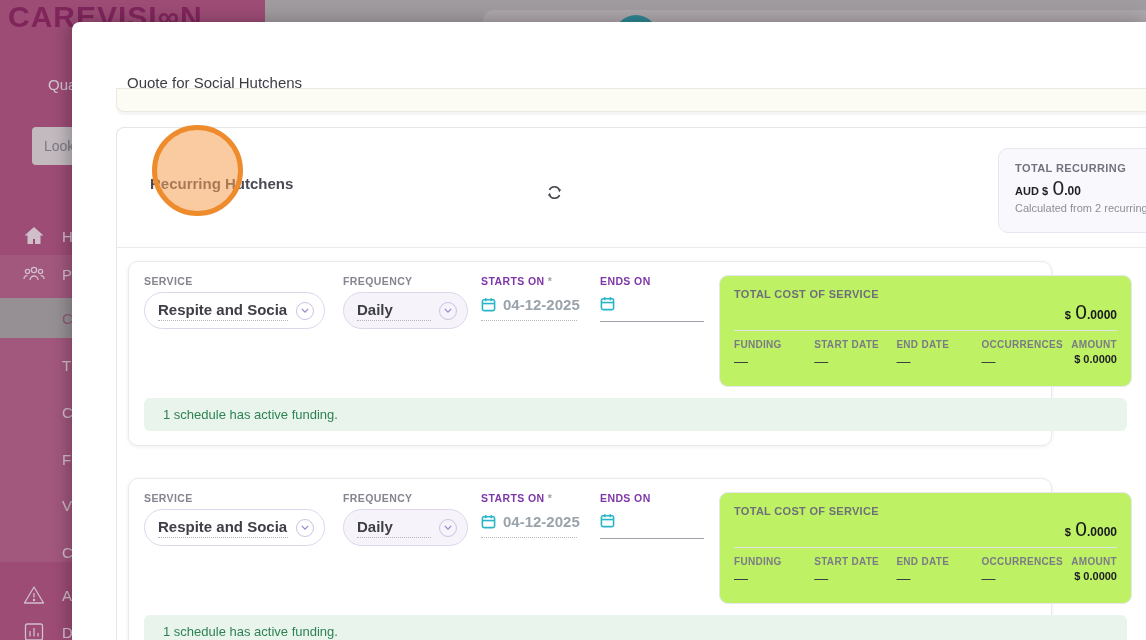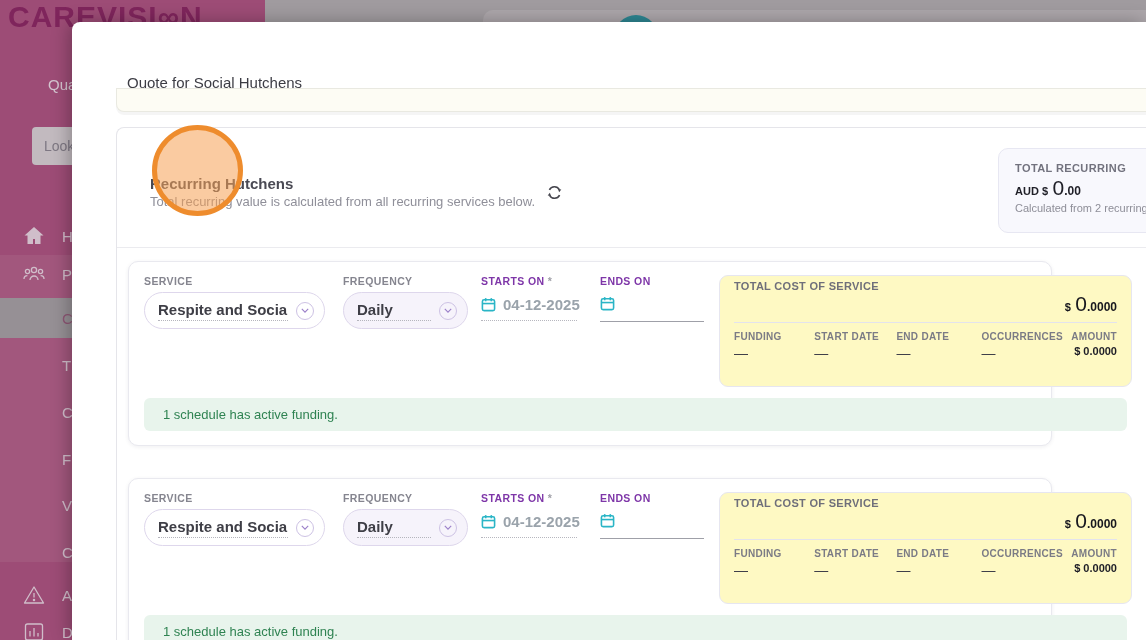--- a/index.html
+++ b/index.html
@@ -86,21 +86,21 @@
           display:flex; align-items:center; justify-content:center; }
   .chev svg { width:8px; height:5px; }
   .datefield { margin-top:9px; display:flex; align-items:center; gap:7px; min-height:19px;
                padding-bottom:7px; cursor:pointer; }
   .datefield.dotted { width:96px; border-bottom:1px dotted #b7b7bf;text-align:center; }
   .datefield.solid  { width:104px; border-bottom:1px solid #9fa0a8; padding-bottom:10px; }
   .cal-icon svg { width:15px; height:15px; display:block; }
   .dateval { font-size:15px; font-weight:600; color:#9aa3ab; white-space:nowrap; }
 
   .cost-card { position:absolute; left:590px; top:13px; width:413px; height:112px;
-               background:#fef9c3; border:1px solid #e6e6f0; border-radius:9px; padding:4px 14px; }
+               background:#bef264; border:1px solid #e6e6f0; border-radius:9px; padding:12px 14px; }
   .cost-title { font-size:11px; letter-spacing:0.3px; font-weight:700; color:#6f6f7a; }
   .cost-amount { text-align:right; color:#17171e; margin-top:0px; white-space:nowrap; }
   .cost-amount .cur  { font-size:11px; font-weight:700; }
   .cost-amount .big  { font-size:21px; font-weight:500; }
   .cost-amount .frac { font-size:12px; font-weight:700; }
   .cost-divider { border-top:1px solid #e3e3ed; margin-top:6px; }
   .cost-cols { display:flex; margin-top:8px; }
   .ccol { }
   .ccol.c1{width:83px;} .ccol.c2{width:85px;} .ccol.c3{width:88px;} .ccol.c4{width:93px;}
   .ccol.c5{flex:1; text-align:right;}
@@ -198,21 +198,20 @@
 
   <div class="scrim"></div>
 
   <section class="modal">
     <div class="modal-title">Quote for Social Hutchens</div>
     <div class="sliver"></div>
 
     <div class="section-card">
       <div class="section-head">
         <div class="sec-heading">Recurring Hutchens</div>
-        <div class="sec-sub">Total recurring value is calculated from all recurring services below.</div>
         <div class="refresh">
           <svg viewBox="0 0 16 16">
             <path d="M3.2 5.6 A5.3 5.3 0 0 1 12.6 5.4" fill="none" stroke="#45454d" stroke-width="1.5"></path>
             <polygon points="11.2,4.6 14.4,5.2 12.4,7.8" fill="#45454d"></polygon>
             <path d="M12.8 10.4 A5.3 5.3 0 0 1 3.4 10.6" fill="none" stroke="#45454d" stroke-width="1.5"></path>
             <polygon points="4.8,11.4 1.6,10.8 3.6,8.2" fill="#45454d"></polygon>
           </svg>
         </div>
         <div class="total-recurring">
           <div class="tr-label">TOTAL RECURRING</div>

